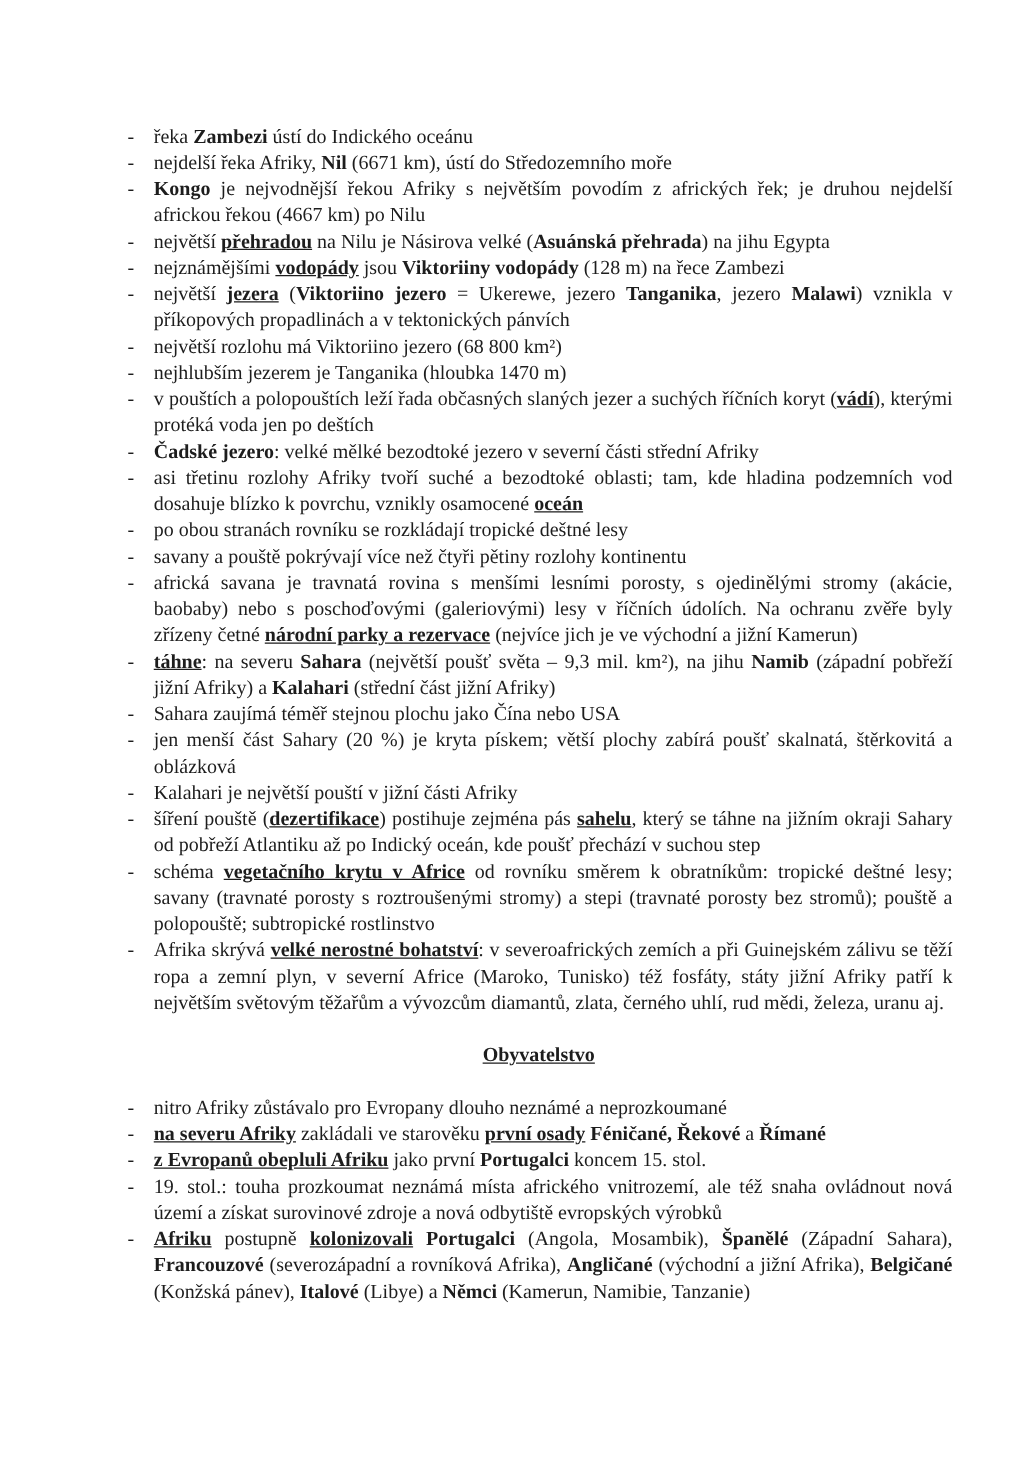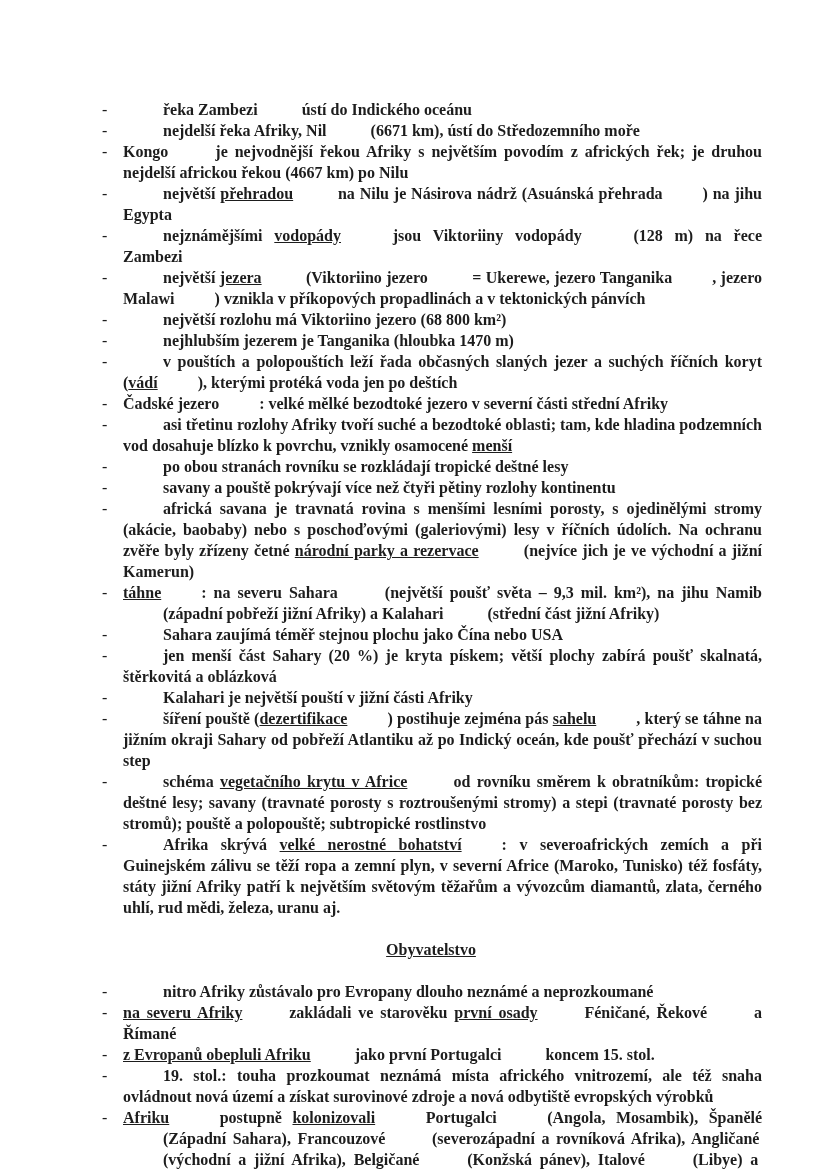--- a/index.html
+++ b/index.html
@@ -36,40 +36,40 @@
     top: 0;
   }
   .doc-heading {
     font-size: 16px;
     font-weight: bold;
     text-decoration: underline;
     line-height: 21px;
     margin: 21px 0 21px 0;
     text-align: center;
   }
-  .n  { font-weight: bold; margin-left: 40px; }
+  .n  { font-weight: normal; }
   .b  { font-weight: bold; }
   .bu { font-weight: bold; text-decoration: underline; }
 </style>
 </head>
 <body>
 
 <div class="page">
   <ul class="doc-list">
       <li><span class="marker">-</span><span class="n">řeka </span><span class="b">Zambezi</span><span class="n"> ústí do Indického oceánu</span></li>
       <li><span class="marker">-</span><span class="n">nejdelší řeka Afriky, </span><span class="b">Nil</span><span class="n"> (6671 km), ústí do Středozemního moře</span></li>
       <li><span class="marker">-</span><span class="b">Kongo</span><span class="n"> je nejvodnější řekou Afriky s největším povodím z afrických řek; je druhou nejdelší africkou řekou (4667 km) po Nilu</span></li>
-      <li><span class="marker">-</span><span class="n">největší </span><span class="bu">přehradou</span><span class="n"> na Nilu je Násirova nádrž (</span><span class="b">Asuánská přehrada</span><span class="n">) na jihu Egypta</span></li>
+      <li><span class="marker">-</span><span class="n">největší </span><span class="bu">přehradou</span><span class="n"> na Nilu je Násirova velké (</span><span class="b">Asuánská přehrada</span><span class="n">) na jihu Egypta</span></li>
       <li><span class="marker">-</span><span class="n">nejznámějšími </span><span class="bu">vodopády</span><span class="n"> jsou </span><span class="b">Viktoriiny vodopády</span><span class="n"> (128 m) na řece Zambezi</span></li>
       <li><span class="marker">-</span><span class="n">největší </span><span class="bu">jezera</span><span class="n"> (</span><span class="b">Viktoriino jezero</span><span class="n"> = Ukerewe, jezero </span><span class="b">Tanganika</span><span class="n">, jezero </span><span class="b">Malawi</span><span class="n">) vznikla v příkopových propadlinách a v tektonických pánvích</span></li>
       <li><span class="marker">-</span><span class="n">největší rozlohu má Viktoriino jezero (68 800 km²)</span></li>
       <li><span class="marker">-</span><span class="n">nejhlubším jezerem je Tanganika (hloubka 1470 m)</span></li>
       <li><span class="marker">-</span><span class="n">v pouštích a polopouštích leží řada občasných slaných jezer a suchých říčních koryt (</span><span class="bu">vádí</span><span class="n">), kterými protéká voda jen po deštích</span></li>
       <li><span class="marker">-</span><span class="b">Čadské jezero</span><span class="n">: velké mělké bezodtoké jezero v severní části střední Afriky</span></li>
-      <li><span class="marker">-</span><span class="n">asi třetinu rozlohy Afriky tvoří suché a bezodtoké oblasti; tam, kde hladina podzemních vod dosahuje blízko k povrchu, vznikly osamocené </span><span class="bu">menší</span></li>
+      <li><span class="marker">-</span><span class="n">asi třetinu rozlohy Afriky tvoří suché a bezodtoké oblasti; tam, kde hladina podzemních vod dosahuje blízko k povrchu, vznikly osamocené </span><span class="bu">oceán</span></li>
       <li><span class="marker">-</span><span class="n">po obou stranách rovníku se rozkládají tropické deštné lesy</span></li>
       <li><span class="marker">-</span><span class="n">savany a pouště pokrývají více než čtyři pětiny rozlohy kontinentu</span></li>
       <li><span class="marker">-</span><span class="n">africká savana je travnatá rovina s menšími lesními porosty, s ojedinělými stromy (akácie, baobaby) nebo s poschoďovými (galeriovými) lesy v říčních údolích. Na ochranu zvěře byly zřízeny četné </span><span class="bu">národní parky a rezervace</span><span class="n"> (nejvíce jich je ve východní a jižní Kamerun)</span></li>
       <li><span class="marker">-</span><span class="bu">táhne</span><span class="n">: na severu </span><span class="b">Sahara</span><span class="n"> (největší poušť světa – 9,3 mil. km²), na jihu </span><span class="b">Namib</span><span class="n"> (západní pobřeží jižní Afriky) a </span><span class="b">Kalahari</span><span class="n"> (střední část jižní Afriky)</span></li>
       <li><span class="marker">-</span><span class="n">Sahara zaujímá téměř stejnou plochu jako Čína nebo USA</span></li>
       <li><span class="marker">-</span><span class="n">jen menší část Sahary (20 %) je kryta pískem; větší plochy zabírá poušť skalnatá, štěrkovitá a oblázková</span></li>
       <li><span class="marker">-</span><span class="n">Kalahari je největší pouští v jižní části Afriky</span></li>
       <li><span class="marker">-</span><span class="n">šíření pouště (</span><span class="bu">dezertifikace</span><span class="n">) postihuje zejména pás </span><span class="bu">sahelu</span><span class="n">, který se táhne na jižním okraji Sahary od pobřeží Atlantiku až po Indický oceán, kde poušť přechází v suchou step</span></li>
       <li><span class="marker">-</span><span class="n">schéma </span><span class="bu">vegetačního krytu v Africe</span><span class="n"> od rovníku směrem k obratníkům: tropické deštné lesy; savany (travnaté porosty s roztroušenými stromy) a stepi (travnaté porosty bez stromů); pouště a polopouště; subtropické rostlinstvo</span></li>
       <li><span class="marker">-</span><span class="n">Afrika skrývá </span><span class="bu">velké nerostné bohatství</span><span class="n">: v severoafrických zemích a při Guinejském zálivu se těží ropa a zemní plyn, v severní Africe (Maroko, Tunisko) též fosfáty, státy jižní Afriky patří k největším světovým těžařům a vývozcům diamantů, zlata, černého uhlí, rud mědi, železa, uranu aj.</span></li>

